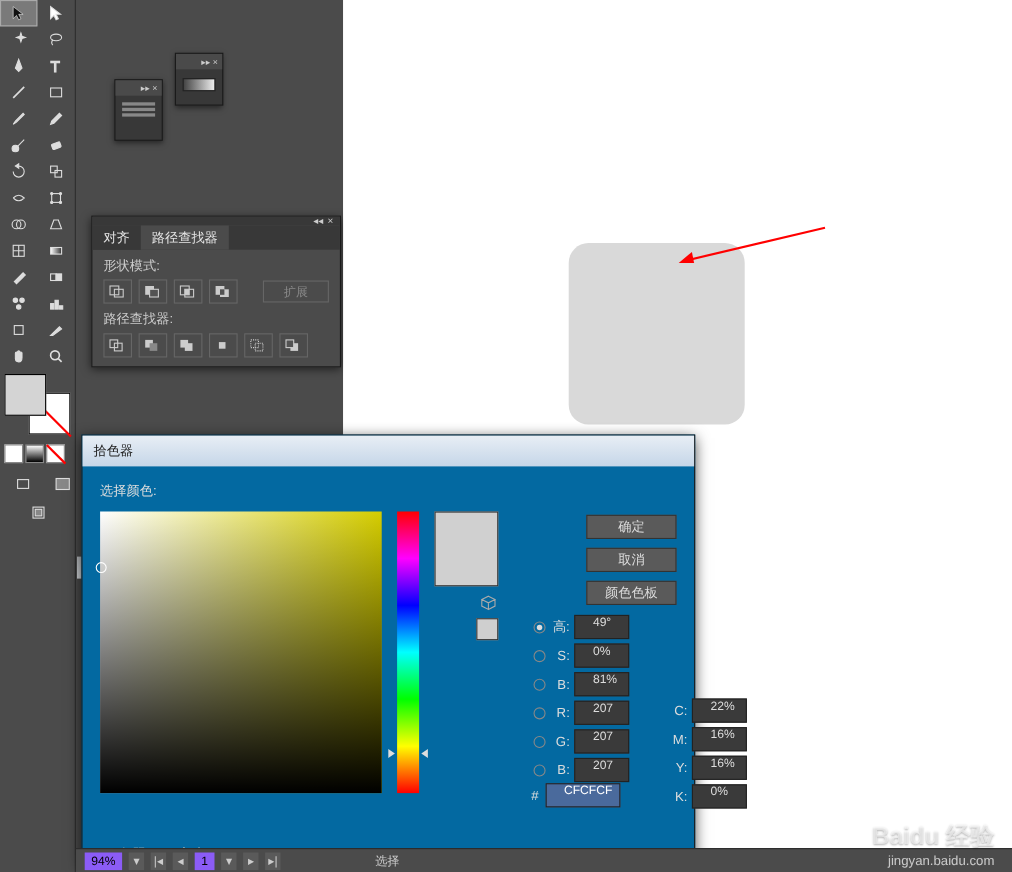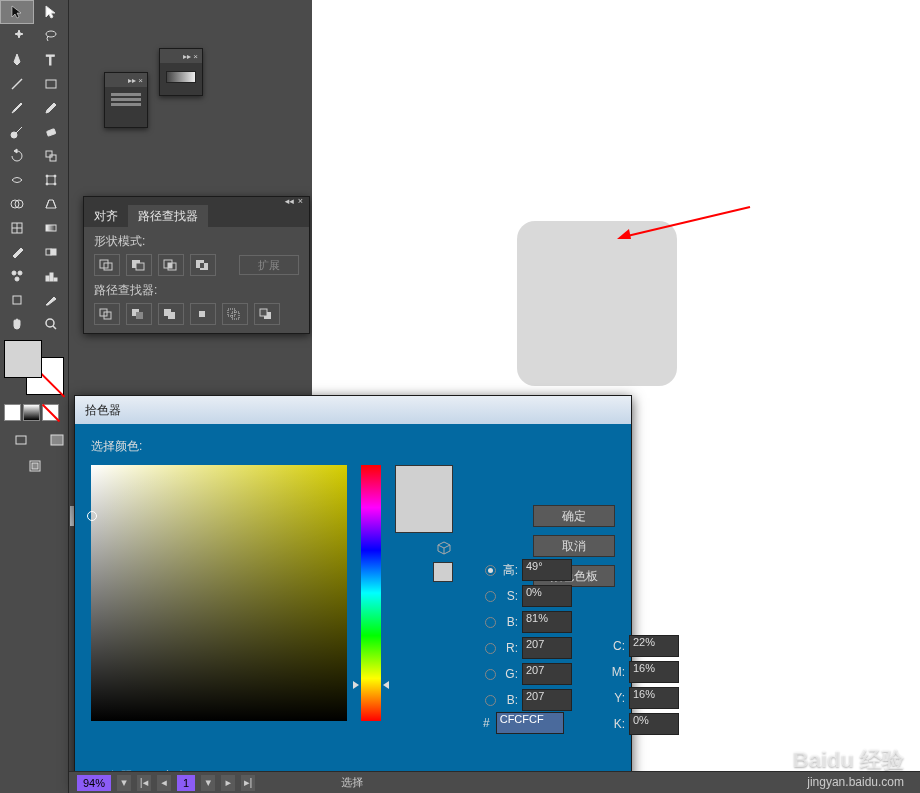--- a/index.html
+++ b/index.html
@@ -53,28 +53,28 @@
 .cp-sat-cursor { position: absolute; left: -4px; top: 46px; width: 10px; height: 10px; border: 1px solid #fff; border-radius: 50%; }
 .cp-hue { width: 20px; height: 256px; background: linear-gradient(to bottom, #ff0000, #ff00ff, #0000ff, #00ffff, #00ff00, #ffff00, #ff0000); position: relative; cursor: pointer; }
 .cp-hue-ind { position: absolute; left: -8px; width: 36px; height: 8px; top: 216px; display: flex; justify-content: space-between; }
 .cp-hue-ind::before, .cp-hue-ind::after { content: ''; width: 0; height: 0; border-top: 4px solid transparent; border-bottom: 4px solid transparent; }
 .cp-hue-ind::before { border-left: 6px solid #ddd; }
 .cp-hue-ind::after { border-right: 6px solid #ddd; }
 .cp-preview-col { width: 68px; }
 .cp-preview { width: 58px; height: 68px; background: #d0d0d0; border: 1px solid #333; }
 .cp-cube { width: 14px; height: 14px; margin-top: 8px; margin-left: 42px; }
 .cp-small-sw { width: 20px; height: 20px; background: #cfcfcf; border: 1px solid #333; margin-top: 4px; margin-left: 38px; }
-.cp-buttons { position: absolute; right: 16px; top: 44px; display: flex; flex-direction: column; gap: 8px; margin-top: 37px; }
+.cp-buttons { position: absolute; right: 16px; top: 44px; display: flex; flex-direction: column; gap: 8px; }
 .cp-btn { width: 82px; height: 22px; background: #5a5a5a; border: 1px solid #333; color: #ddd; font-size: 12px; display: flex; align-items: center; justify-content: center; cursor: pointer; }
 .cp-inputs { position: absolute; left: 410px; top: 136px; font-size: 12px; color: #ddd; }
 .cp-row { display: flex; align-items: center; gap: 4px; margin-bottom: 6px; height: 20px; }
 .cp-radio { width: 11px; height: 11px; border-radius: 50%; border: 1px solid #888; display: inline-block; }
 .cp-radio.checked::after { content: ''; display: block; width: 5px; height: 5px; background: #ddd; border-radius: 50%; margin: 2px; }
 .cp-lbl { width: 18px; text-align: right; }
-.cp-field { width: 50px; height: 22px; background: #3a3a3a; border: 1px solid #222; color: #ddd; padding: 0 3px; font-size: 11px; }
+.cp-field { width: 50px; height: 22px; background: #3a3a3a; border: 1px solid #222; color: #ddd; padding: 0 16px; font-size: 11px; }
 .cp-field.sel { background: #4a6a9c; color: #fff; }
 .cp-inputs2 { position: absolute; left: 532px; top: 212px; font-size: 12px; color: #ddd; }
 .cp-hex { position: absolute; left: 408px; top: 288px; display: flex; align-items: center; gap: 6px; }
 .cp-webonly { position: absolute; left: 16px; top: 344px; display: flex; align-items: center; gap: 6px; font-size: 12px; color: #ccc; }
 .cp-check { width: 12px; height: 12px; border: 1px solid #888; background: #444; }
 
 .statusbar { position: absolute; left: 69px; bottom: 0; right: 0; height: 22px; background: #4b4b4b; display: flex; align-items: center; gap: 6px; padding: 0 8px; font-size: 11px; color: #ccc; border-top: 1px solid #2a2a2a; }
 .sb-field { background: #8b5cf6; color: #000; padding: 1px 6px; height: 16px; display: flex; align-items: center; }
 .sb-arrow { width: 14px; height: 16px; background: #5a5a5a; color: #ccc; display: flex; align-items: center; justify-content: center; cursor: pointer; }
 

